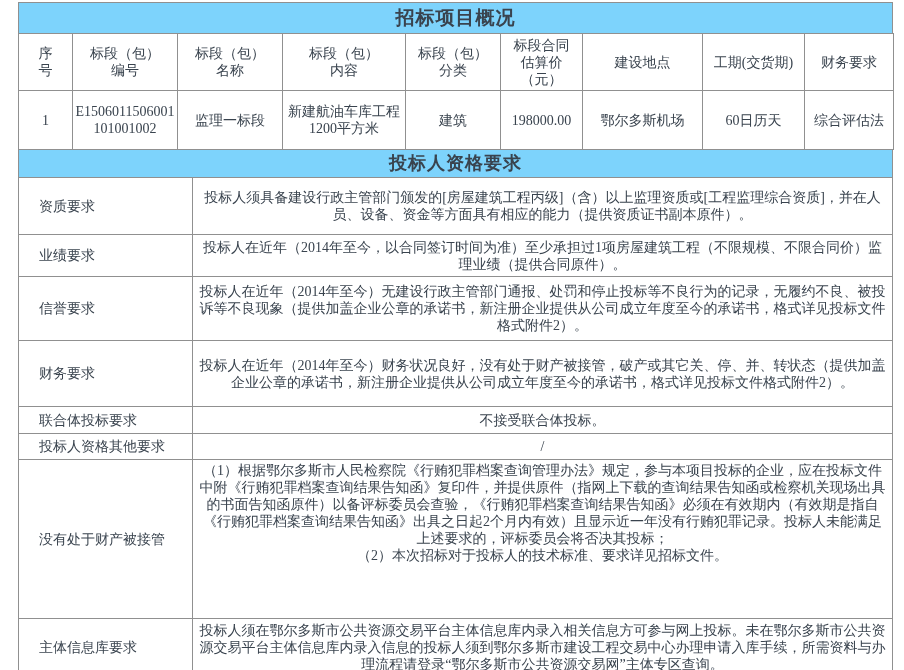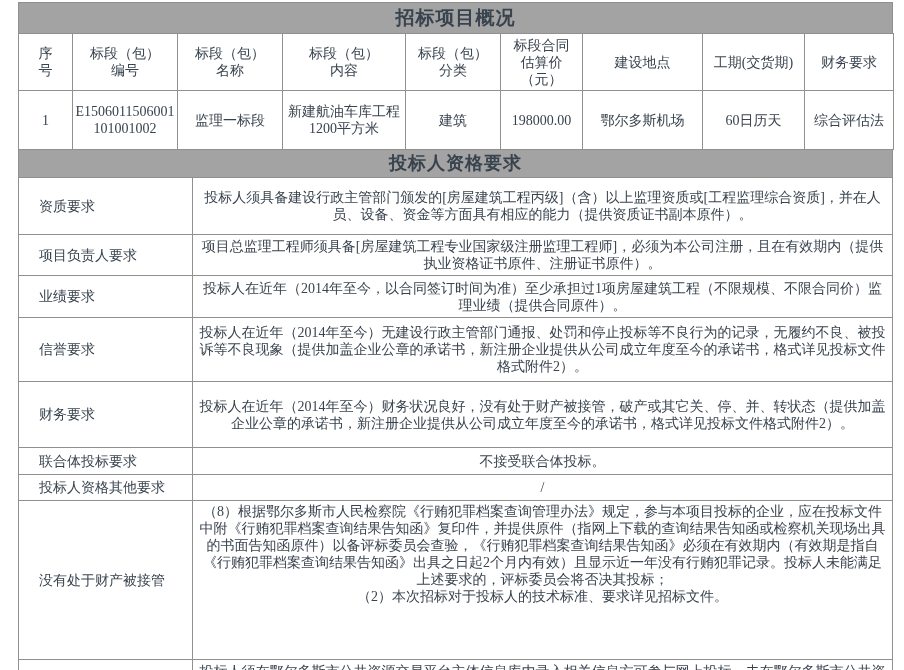--- a/index.html
+++ b/index.html
@@ -4,21 +4,21 @@
 <style>
   html,body{margin:0;padding:0;}
   body{
     width:904px;height:670px;overflow:hidden;background:#ffffff;
     font-family:"Liberation Serif","DejaVu Serif",serif;
     color:#39434e;
   }
   .doc{width:875px;margin:2px 0 0 18px;font-size:14px;line-height:17px;}
   .bar{
     border:1px solid #909090;text-align:center;font-weight:bold;
-    background:#a3a3a3;
+    background:#7dd3fc;
   }
   .bar.main{height:30px;line-height:30px;font-size:19px;letter-spacing:1px;}
   .bar.sub{height:27px;line-height:27px;font-size:18px;letter-spacing:1px;margin-top:-1px;}
   table{border-collapse:collapse;width:100%;table-layout:fixed;margin-top:-1px;}
   th,td{
     border:1px solid #909090;padding:2px;vertical-align:middle;
     font-weight:normal;font-size:14px;text-align:center;
   }
   thead th{white-space:pre-line;height:52px;}
   tr.datarow td{height:54px;}
@@ -91,24 +91,20 @@
   <table>
     <colgroup>
         <col class="lblcol">
         <col>
       </colgroup>
     <tbody>
       <tr class="r0">
         <td class="lbl">资质要求</td>
         <td class="val">投标人须具备建设行政主管部门颁发的[房屋建筑工程丙级]（含）以上监理资质或[工程监理综合资质]，并在人员、设备、资金等方面具有相应的能力（提供资质证书副本原件）。</td>
       </tr>
-      <tr class="r1">
-        <td class="lbl">项目负责人要求</td>
-        <td class="val">项目总监理工程师须具备[房屋建筑工程专业国家级注册监理工程师]，必须为本公司注册，且在有效期内（提供执业资格证书原件、注册证书原件）。</td>
-      </tr>
       <tr class="r2">
         <td class="lbl">业绩要求</td>
         <td class="val">投标人在近年（2014年至今，以合同签订时间为准）至少承担过1项房屋建筑工程（不限规模、不限合同价）监理业绩（提供合同原件）。</td>
       </tr>
       <tr class="r3">
         <td class="lbl">信誉要求</td>
         <td class="val">投标人在近年（2014年至今）无建设行政主管部门通报、处罚和停止投标等不良行为的记录，无履约不良、被投诉等不良现象（提供加盖企业公章的承诺书，新注册企业提供从公司成立年度至今的承诺书，格式详见投标文件格式附件2）。</td>
       </tr>
       <tr class="r4">
         <td class="lbl">财务要求</td>
@@ -117,21 +113,21 @@
       <tr class="r5">
         <td class="lbl">联合体投标要求</td>
         <td class="val">不接受联合体投标。</td>
       </tr>
       <tr class="r6">
         <td class="lbl">投标人资格其他要求</td>
         <td class="val">/</td>
       </tr>
       <tr class="r7">
         <td class="lbl">没有处于财产被接管</td>
-        <td class="val top">（8）根据鄂尔多斯市人民检察院《行贿犯罪档案查询管理办法》规定，参与本项目投标的企业，应在投标文件中附《行贿犯罪档案查询结果告知函》复印件，并提供原件（指网上下载的查询结果告知函或检察机关现场出具的书面告知函原件）以备评标委员会查验，《行贿犯罪档案查询结果告知函》必须在有效期内（有效期是指自《行贿犯罪档案查询结果告知函》出具之日起2个月内有效）且显示近一年没有行贿犯罪记录。投标人未能满足上述要求的，评标委员会将否决其投标；
+        <td class="val top">（1）根据鄂尔多斯市人民检察院《行贿犯罪档案查询管理办法》规定，参与本项目投标的企业，应在投标文件中附《行贿犯罪档案查询结果告知函》复印件，并提供原件（指网上下载的查询结果告知函或检察机关现场出具的书面告知函原件）以备评标委员会查验，《行贿犯罪档案查询结果告知函》必须在有效期内（有效期是指自《行贿犯罪档案查询结果告知函》出具之日起2个月内有效）且显示近一年没有行贿犯罪记录。投标人未能满足上述要求的，评标委员会将否决其投标；
 （2）本次招标对于投标人的技术标准、要求详见招标文件。</td>
       </tr>
       <tr class="r8">
         <td class="lbl">主体信息库要求</td>
         <td class="val">投标人须在鄂尔多斯市公共资源交易平台主体信息库内录入相关信息方可参与网上投标。未在鄂尔多斯市公共资源交易平台主体信息库内录入信息的投标人须到鄂尔多斯市建设工程交易中心办理申请入库手续，所需资料与办理流程请登录“鄂尔多斯市公共资源交易网”主体专区查询。</td>
       </tr>
     </tbody>
   </table>
 
 </div>

